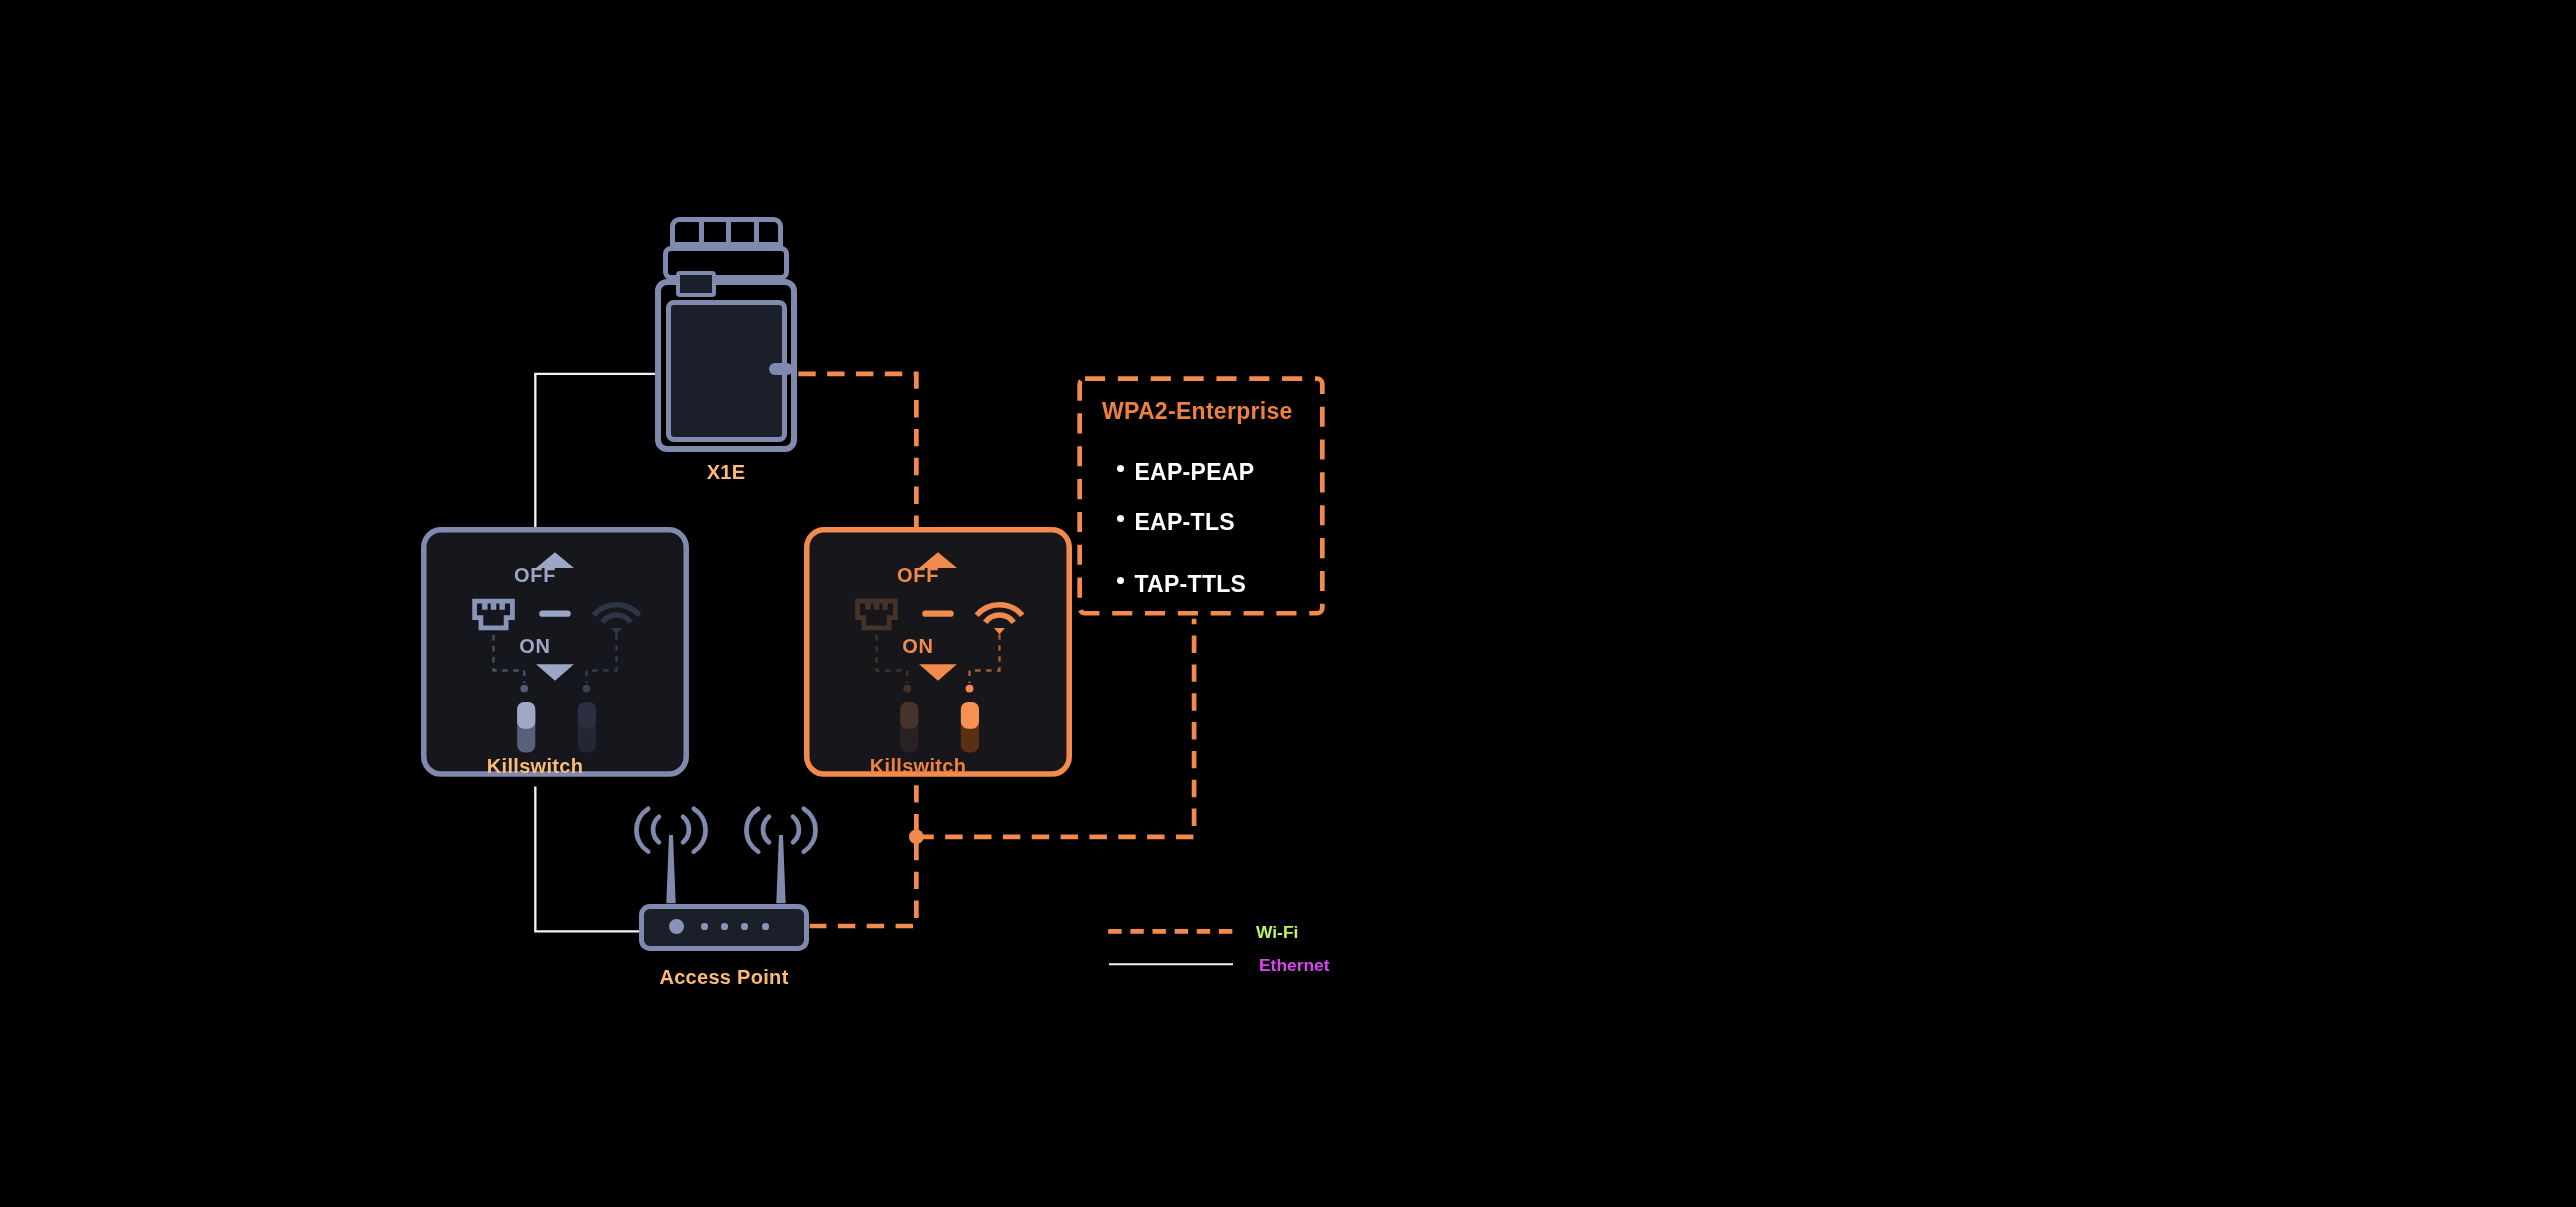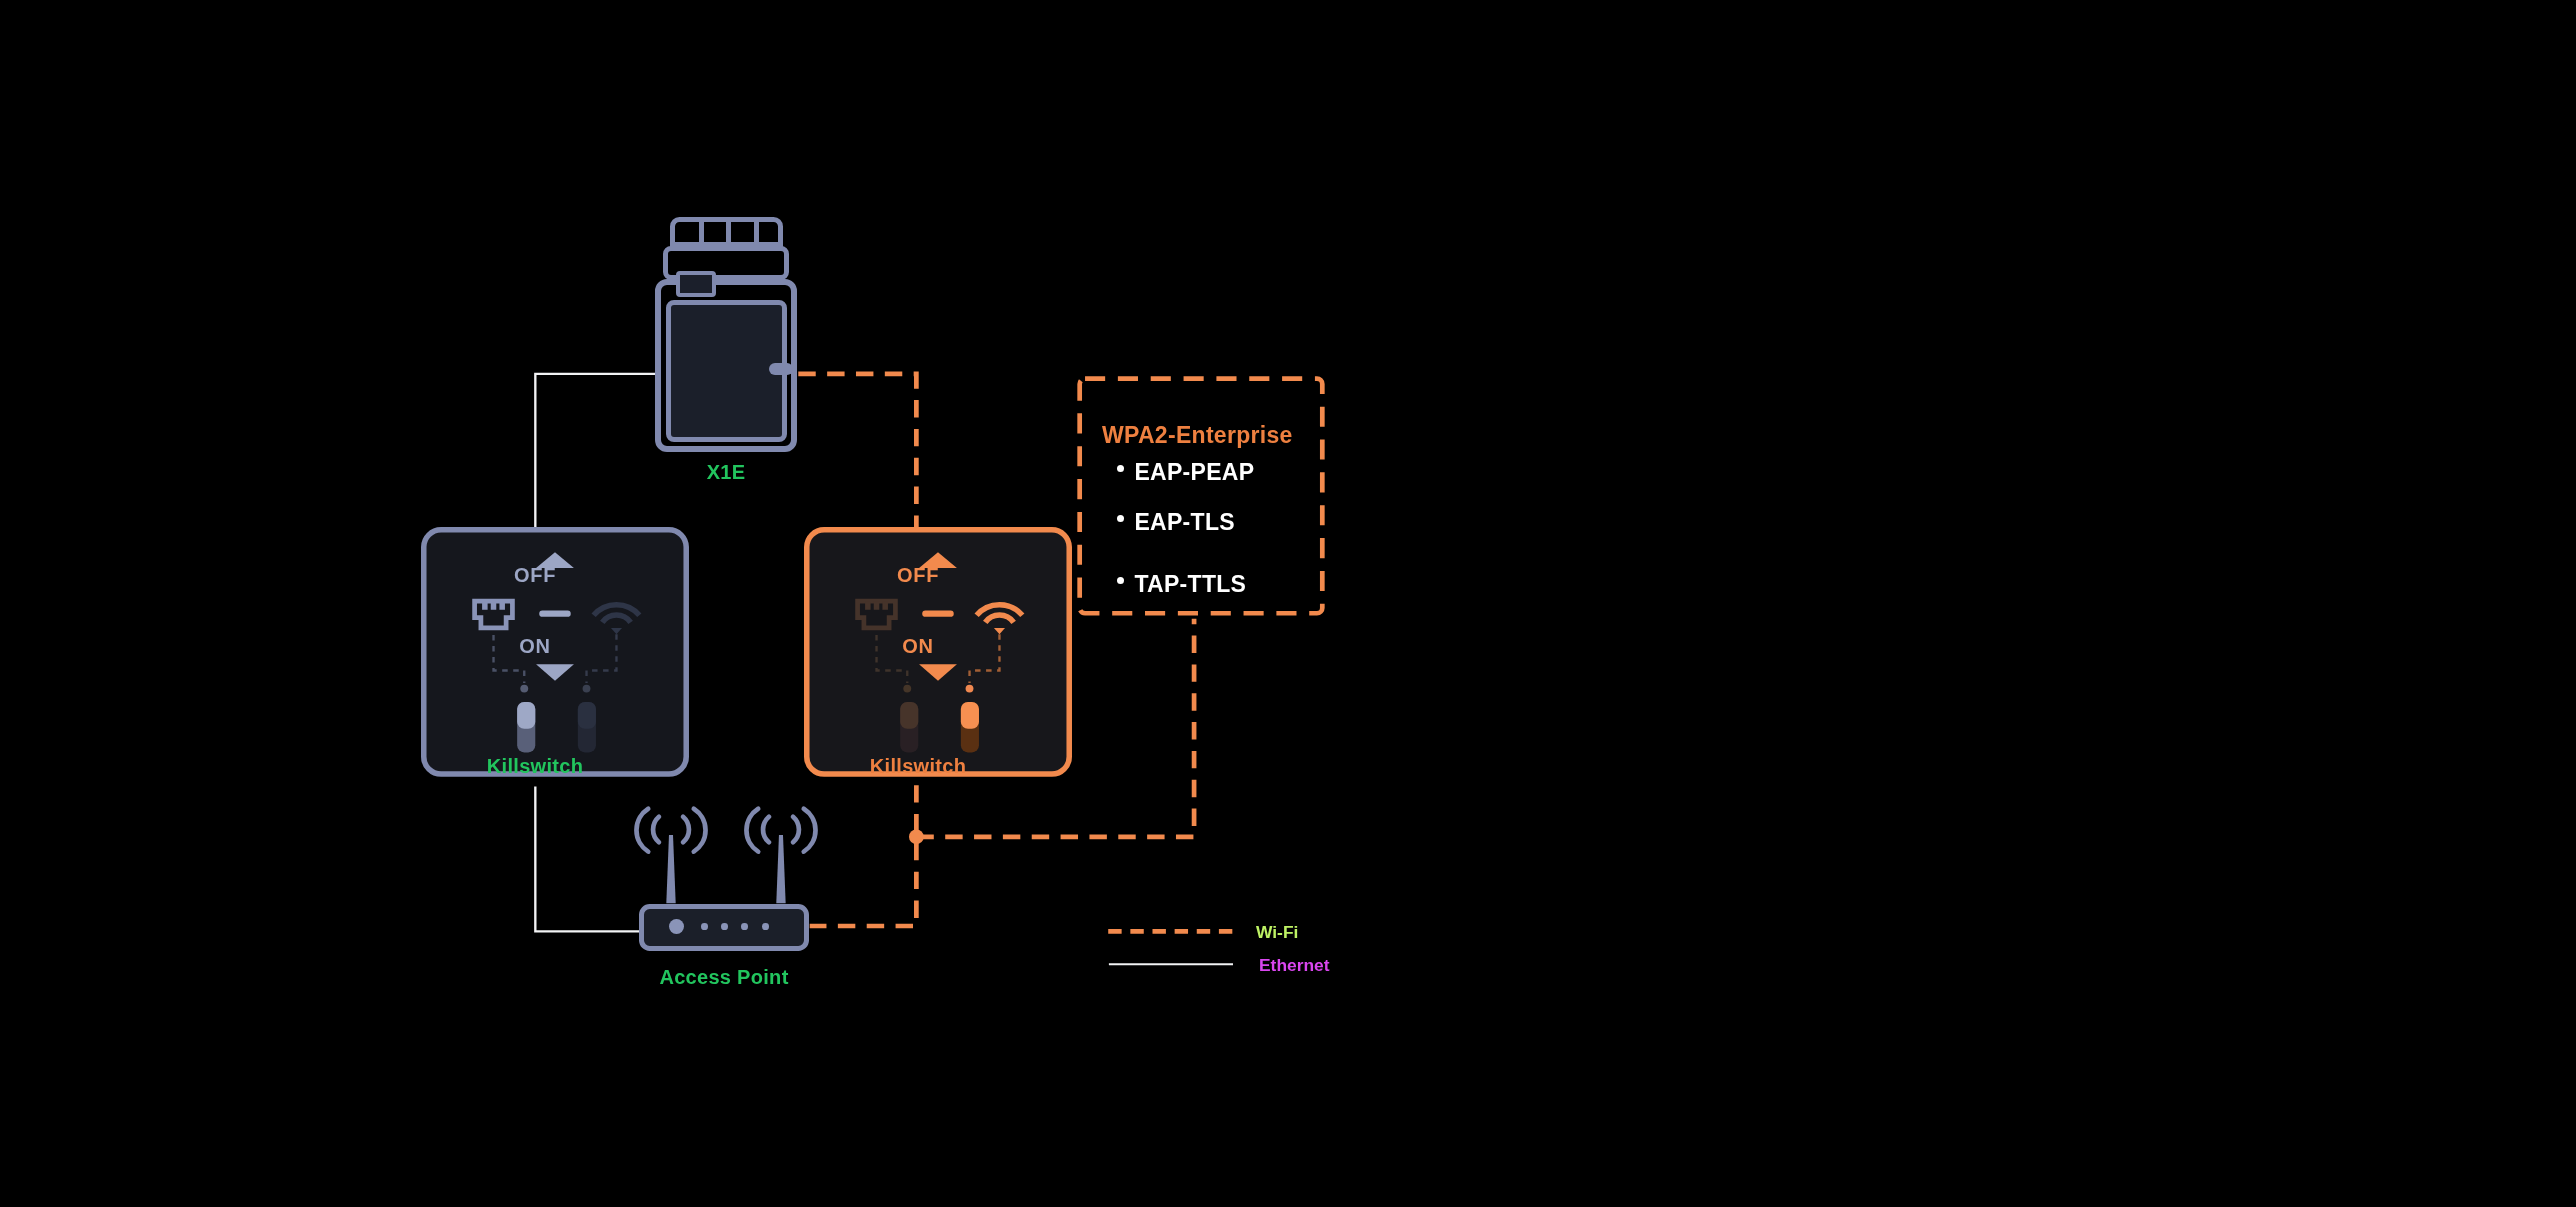--- a/index.html
+++ b/index.html
@@ -4,21 +4,21 @@
 <style>
   * { margin:0; padding:0; box-sizing:border-box; }
   html,body { width:2576px; height:1208px; background:#000; overflow:hidden;
               font-family:"Liberation Sans", sans-serif; }
   .stage { position:absolute; inset:0; width:2576px; height:1208px; background:#000; }
 
   
   .wires { position:absolute; left:0; top:0; width:2576px; height:1208px; }
 
   
-  .dev-label { position:absolute; font-size:20px; font-weight:600; color:#22c55e;
+  .dev-label { position:absolute; font-size:20px; font-weight:600; color:#fdba74;
                text-align:center; letter-spacing:0.3px; }
 
   
   .x1e-part { position:absolute; border:5.4px solid #8089AE; background:transparent; }
   .x1e-teeth { left:670px; top:217px; width:113px; height:29.5px; border-radius:9.4px 9.4px 0 0; }
   .x1e-tooth-div { position:absolute; top:0; width:5.4px; height:100%; background:#8089AE; }
   .x1e-band { left:663px; top:246px; width:126px; height:34px; border-radius:8px; }
   .x1e-body { left:655px; top:279px; width:142px; height:173px; border-width:6px; border-radius:12px; }
   .x1e-notch { left:676px; top:271px; width:40px; height:25.5px; border-width:4.7px;
                border-radius:4px; background:#1B1F2B; }
@@ -50,21 +50,21 @@
 
   
   .ap-svg { position:absolute; left:624px; top:798px; width:208px; height:114px; }
   .ap-body { position:absolute; left:639px; top:904px; width:170px; height:47px;
              border:5.4px solid #8089AE; border-radius:10.7px; background:#1B1F29; }
   .ap-dot { position:absolute; border-radius:50%; background:#8A94B8; }
 
   
   .wpa2 { position:absolute; left:1077px; top:376px; width:248px; height:240px; }
   .wpa2 > svg { position:absolute; inset:0; }
-  .wpa2-title { position:absolute; left:25px; top:46px; font-size:23px; font-weight:700;
+  .wpa2-title { position:absolute; left:25px; top:22px; font-size:23px; font-weight:700;
                 color:#EE8040; letter-spacing:0.3px; }
   .wpa2-item { position:absolute; left:40px; display:flex; gap:10px; align-items:flex-start;text-decoration:underline; }
   .wpa2-bullet { width:7.4px; height:7.4px; border-radius:50%; background:#FFFFFF; margin-top:6px; }
   .wpa2-item-text { font-size:23px; font-weight:600; color:#FFFFFF; letter-spacing:0.3px; }
 
   
   .legend-label { position:absolute; font-size:17.4px; font-weight:600; }
   .legend-wifi { left:1256px; top:922px; color:#bef264; }
   .legend-eth  { left:1259px; top:955px; color:#d946ef;text-align:right; }
 </style>

